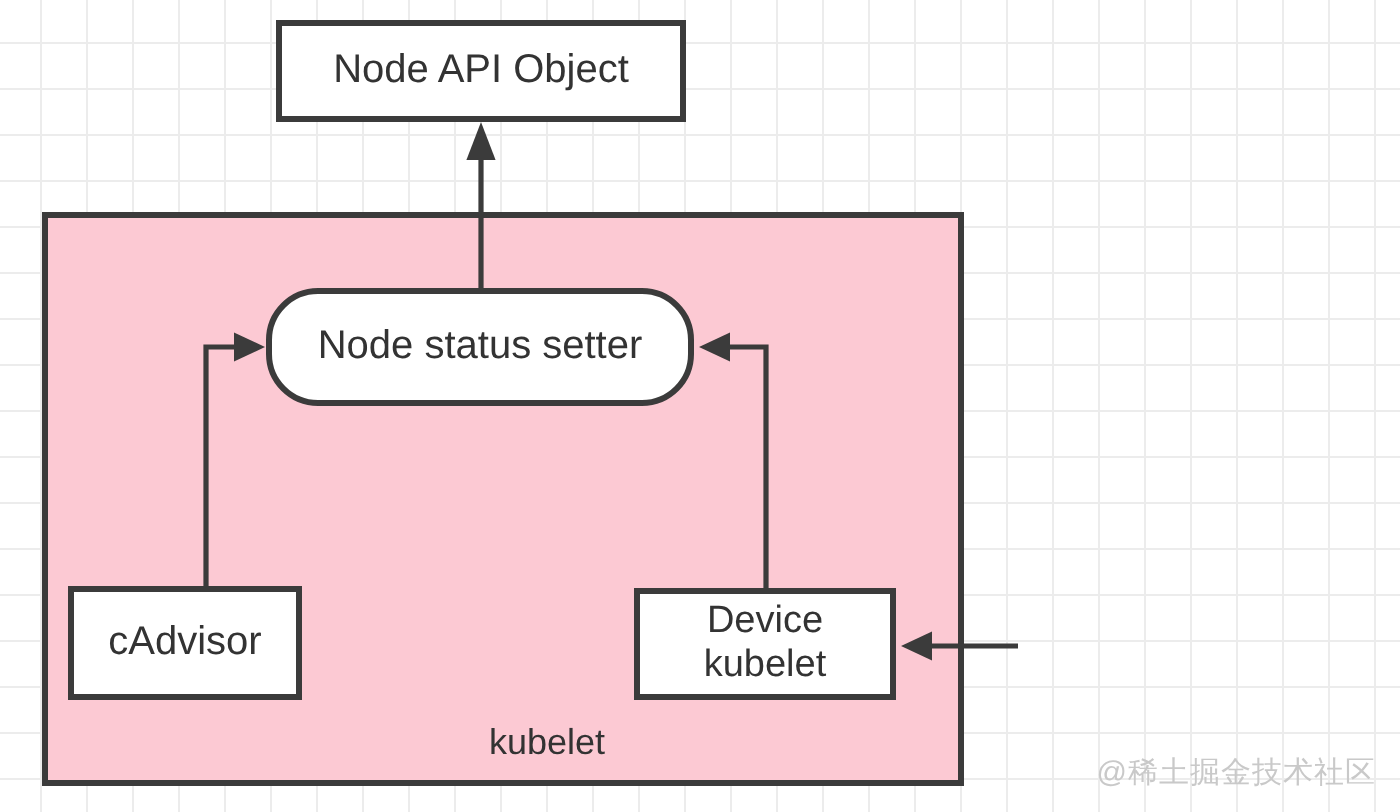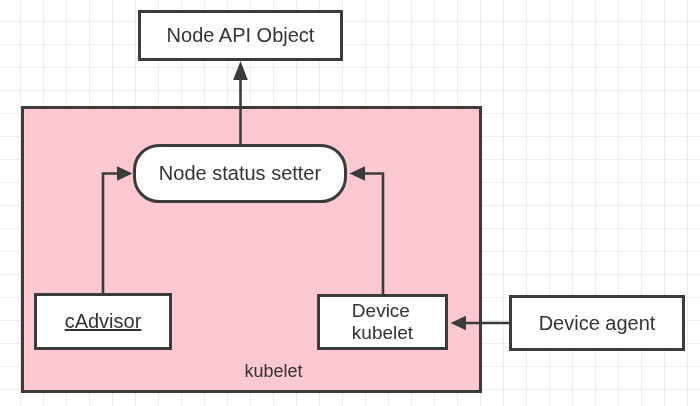--- a/index.html
+++ b/index.html
@@ -45,27 +45,28 @@
     margin-left: 44px;
   }
   .node {
     position: absolute;
     background: var(--node-fill);
     border: 3px solid var(--border);
     color: var(--text);
     display: flex;
     align-items: center;
     justify-content: center;
+    text-align: center;
     font-size: 20px;
     line-height: 1.15;
     white-space: pre-line;
   }
   .node-api-object     { left: 138px; top: 10px;  width: 205px; height: 51px; }
   .node-status-setter  { left: 133px; top: 144px; width: 214px; height: 59px; border-radius: 26px; }
-  .node-cadvisor       { left: 34px;  top: 293px; width: 138px; height: 57px; text-decoration: underline; }
+  .node-cadvisor       { left: 34px;  top: 293px; width: 117px; height: 57px; }
   .node-device-manager { left: 317px; top: 294px; width: 131px; height: 56px; font-size: 19px; }
   .node-device-agent   { left: 509px; top: 295px; width: 176px; height: 56px; }
   .edges-layer {
     position: absolute;
     left: 0; top: 0;
     width: 700px; height: 406px;
     pointer-events: none;
   }
   .edge {
     stroke: var(--border);
@@ -107,15 +108,15 @@
 
   <div class="node node-api-object">Node API Object</div>
 
   <div class="node node-status-setter">Node status setter</div>
 
   <div class="node node-cadvisor">cAdvisor</div>
 
   <div class="node node-device-manager">Device
 kubelet</div>
 
-  <div class="node node-device-agent">Device agent</div>
 
+  <div class="watermark">@稀土掘金技术社区</div>
 </div>
 
 </body></html>

